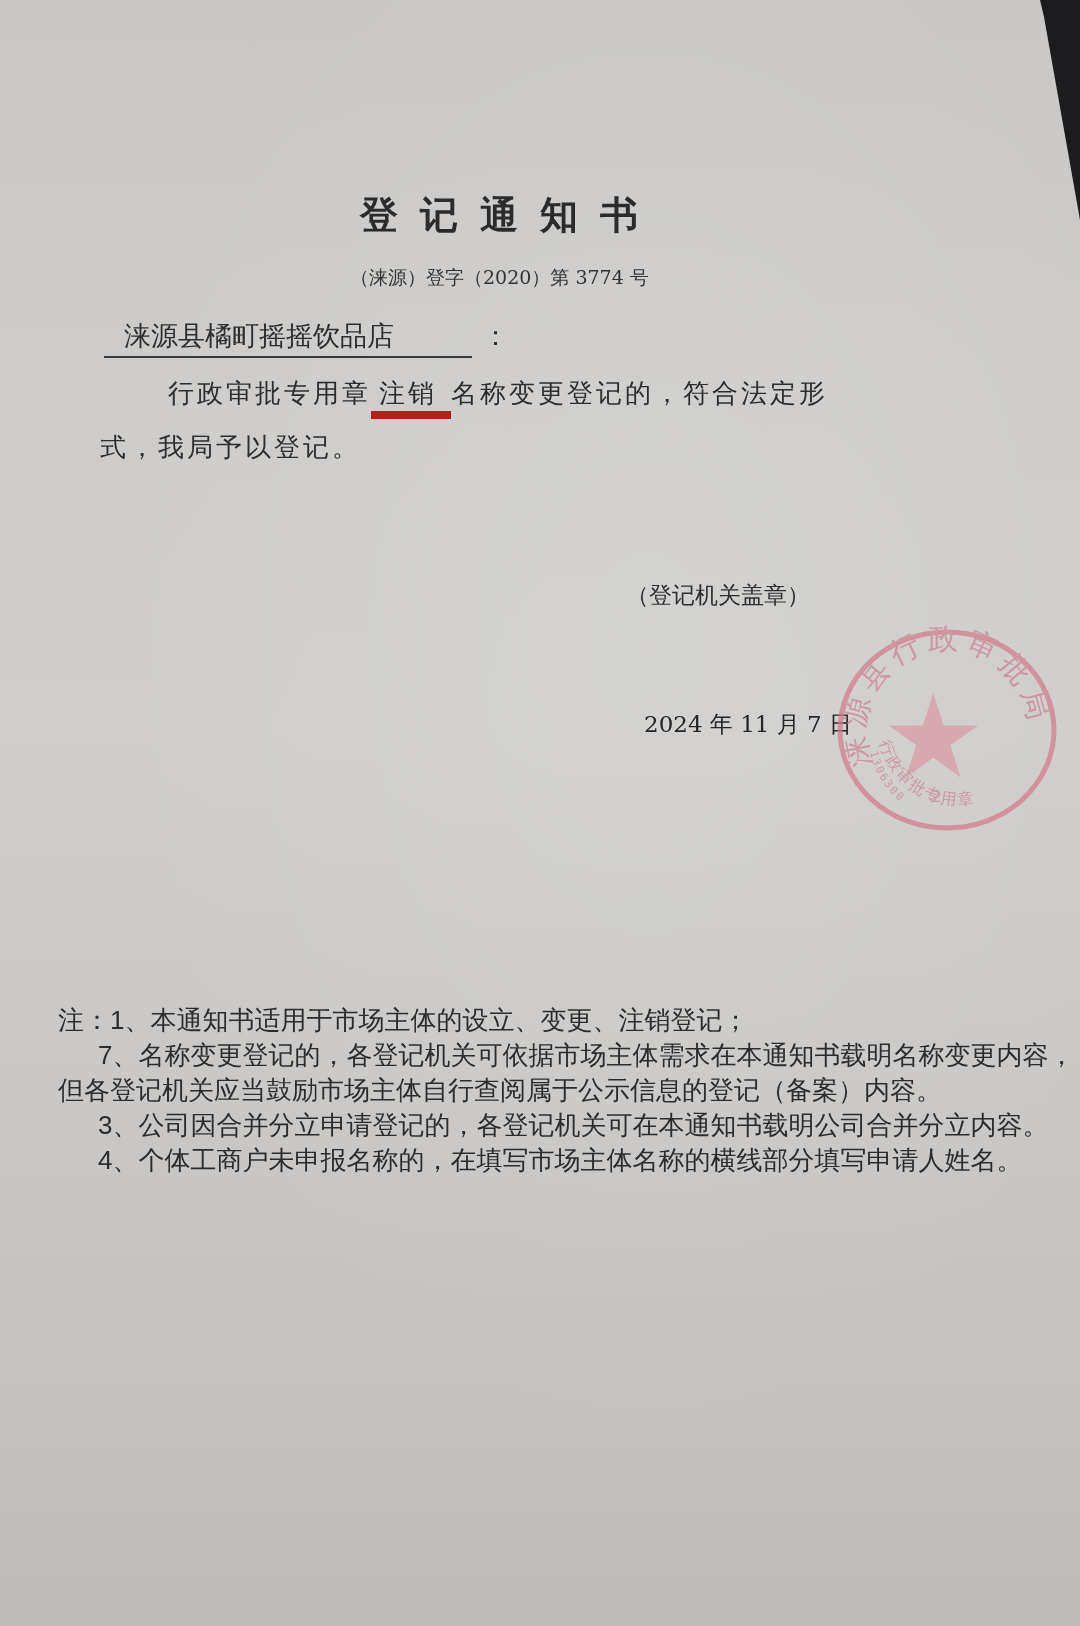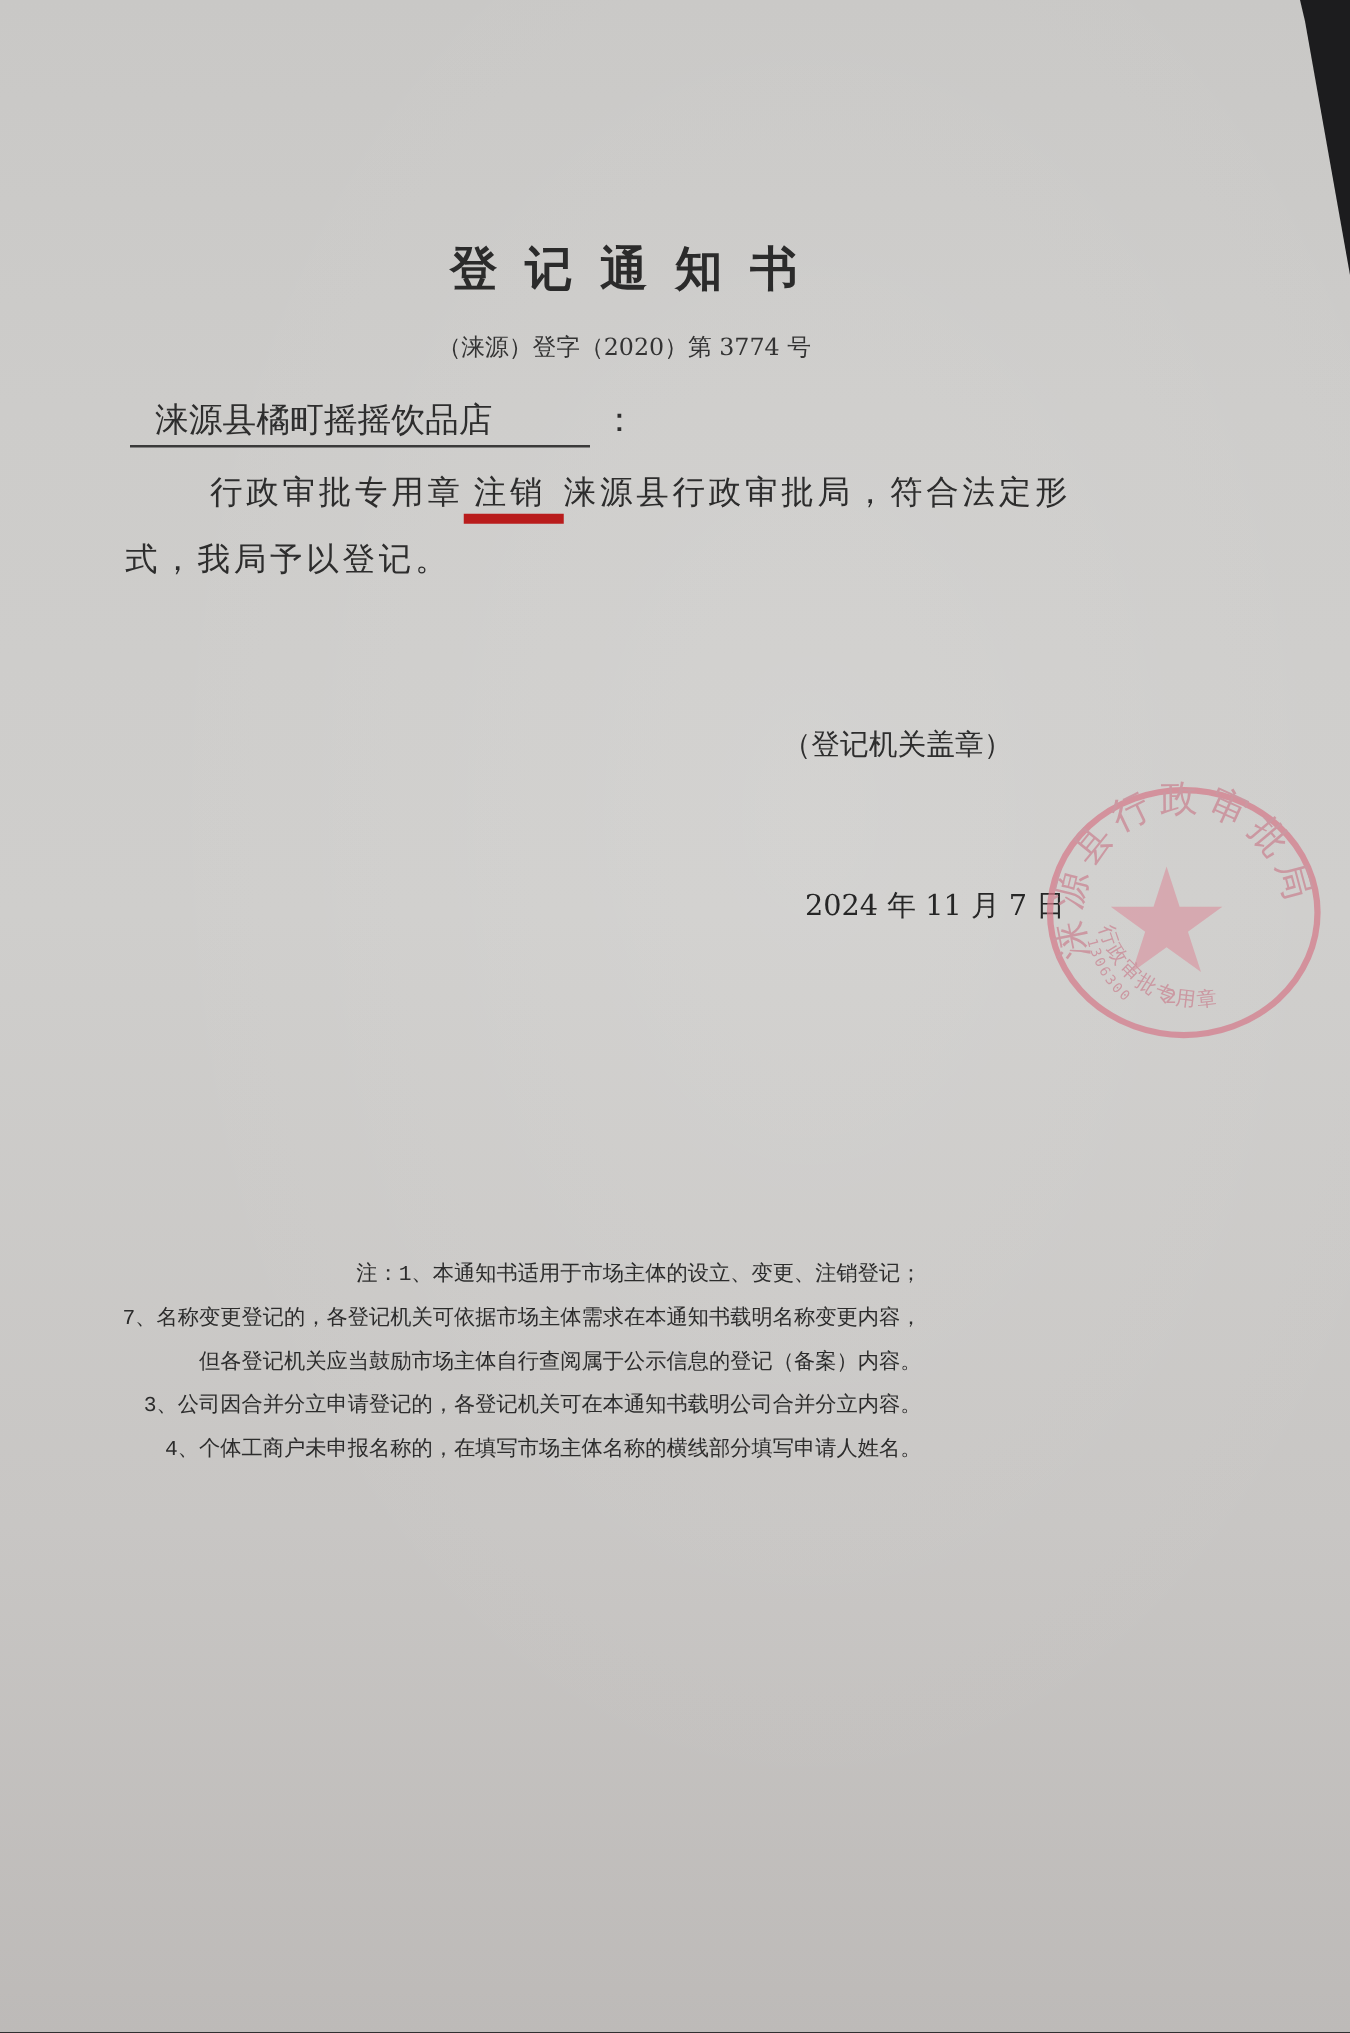--- a/index.html
+++ b/index.html
@@ -23,37 +23,37 @@
   .docno { left: 350px; top: 265px; font-size: 19px; color: #333; }
   .addressee { left: 104px; top: 318px; font-size: 27px; color: #2e2e2e; font-family: Liberation Serif, serif; }
   .addressee .ul { display: inline-block; border-bottom: 2px solid #3a3a3a; padding: 0 18px 2px 20px; min-width: 330px; }
   .addressee .colon { margin-left: 10px; }
   .body1 { left: 168px; top: 376px; font-size: 26px; letter-spacing: 3px; color: #2d2d2d; font-family: "DejaVu Sans", sans-serif; }
   .body1 .fill { display: inline-block; border-bottom: 8px solid #b91c1c; padding: 0 14px 0 8px; }
   .body2 { left: 100px; top: 430px; font-size: 26px; letter-spacing: 3px; color: #2d2d2d; font-family: Liberation Sans, sans-serif; }
   .seal-label { left: 626px; top: 580px; font-size: 23px; color: #2e2e2e; font-family: "DejaVu Sans", sans-serif; }
   .date { left: 644px; top: 709px; font-size: 23px; color: #262626; }
   .seal { position: absolute; left: 832px; top: 624px; width: 230px; height: 212px; }
-  .notes { left: 58px; top: 1003px; font-size: 17px; line-height: 35px; color: #2c2c2c; font-family: Liberation Mono, monospace; text-align: right; }
+  .notes { left: 58px; top: 1003px; font-size: 26px; line-height: 35px; color: #2c2c2c; font-family: Liberation Sans, sans-serif; }
   .notes .indent { padding-left: 40px; }
 </style>
 </head>
 <body>
 
 <div class="paper"></div>
 
 <div class="abs title">登记通知书</div>
 <div class="abs docno">（涞源）登字（2020）第 3774 号</div>
 
 <div class="abs addressee">
   <span class="ul">涞源县橘町摇摇饮品店</span><span class="colon">：</span>
 </div>
 
 <div class="abs body1">
-  <span>行政审批专用章</span><span class="fill">注销</span><span>涞源县行政审批局，符合法定形</span>
+  <span>行政审批专用章</span><span class="fill">注销</span><span>名称变更登记的，符合法定形</span>
 </div>
 <div class="abs body2">式，我局予以登记。</div>
 
 <div class="abs seal-label">（登记机关盖章）</div>
 <div class="abs date">2024 年 11 月 7 日</div>
 
 <svg class="seal" viewBox="0 0 230 212">
   <defs>
     <path id="sealArc" d="M 40 140 A 82 82 0 1 1 190 140"></path>
     <path id="sealInner" d="M 48 118 A 80 80 0 0 0 182 158"></path>

